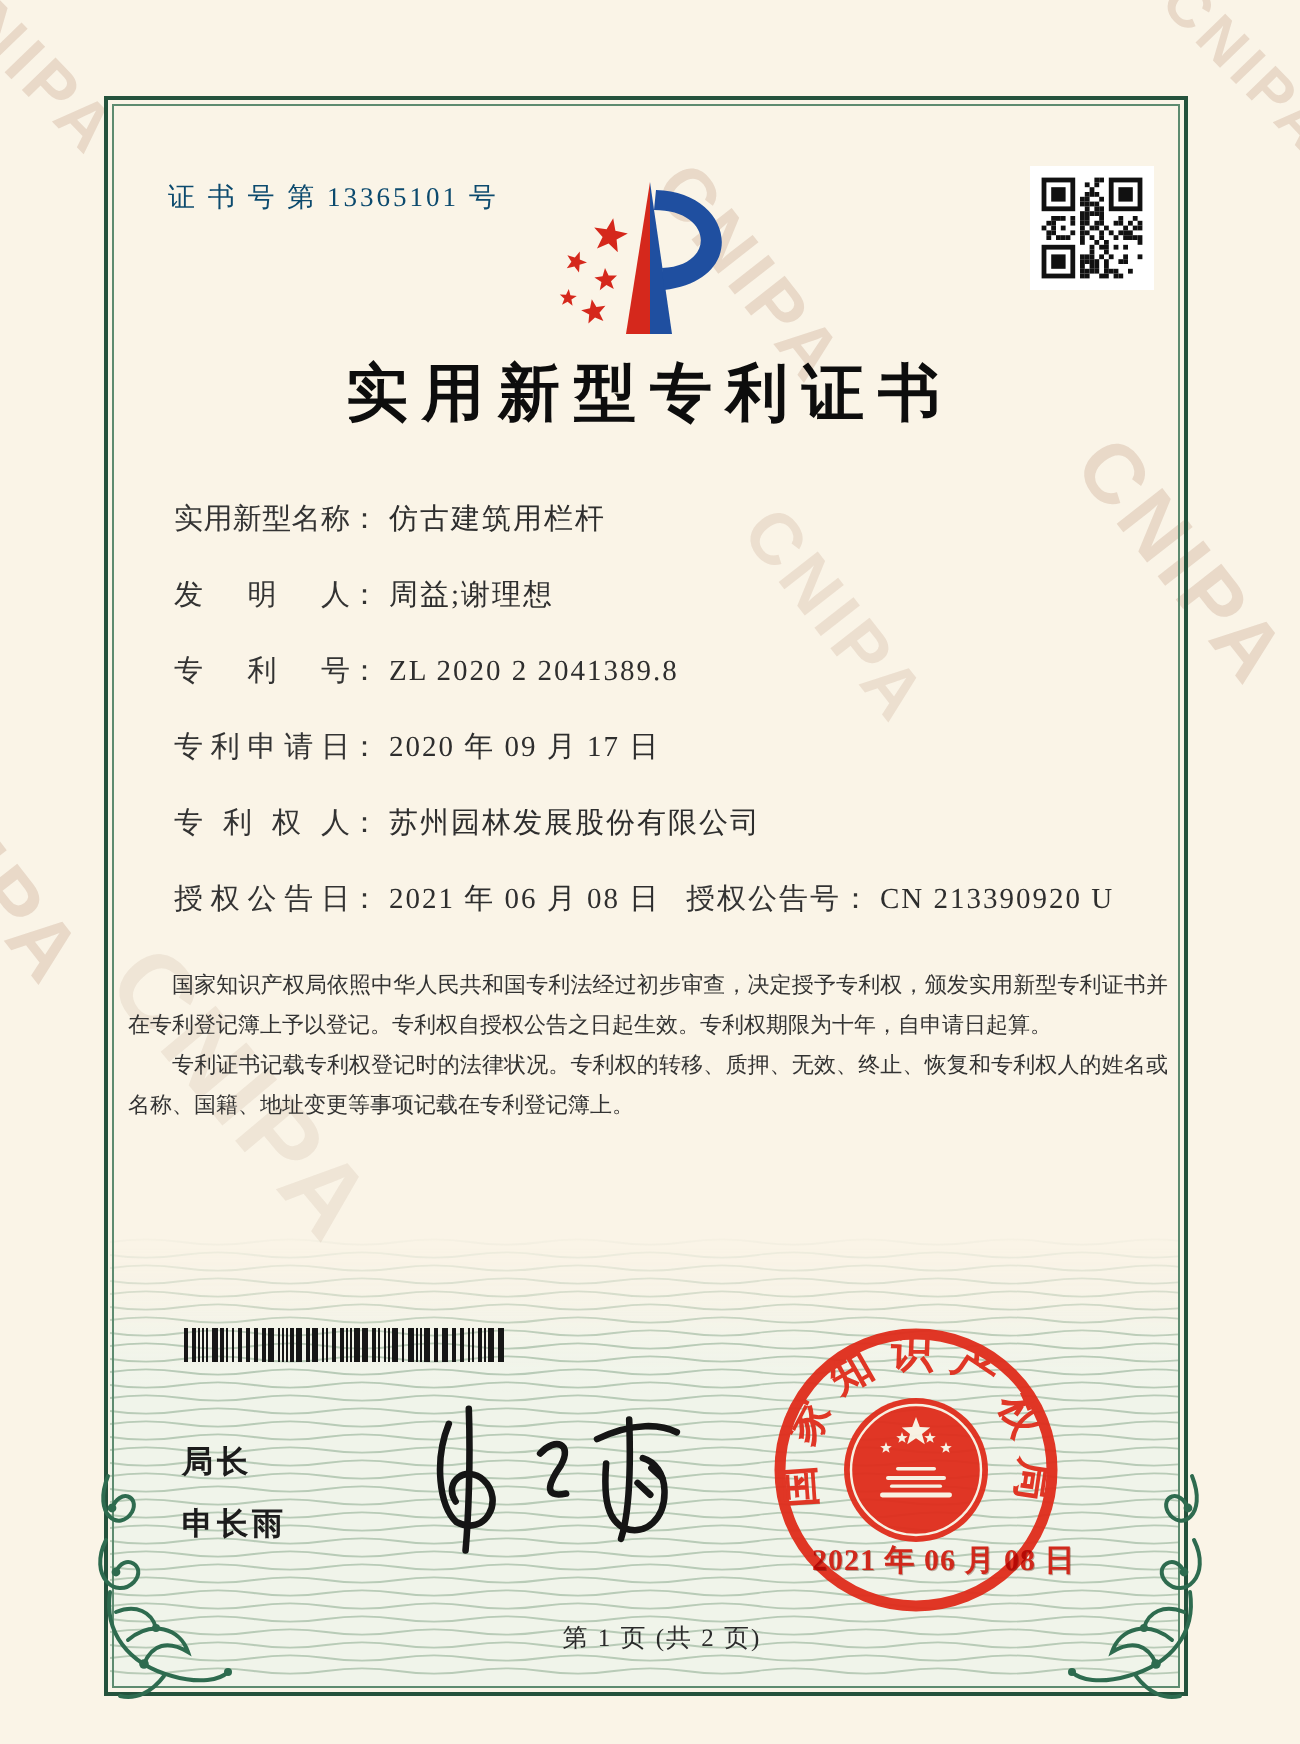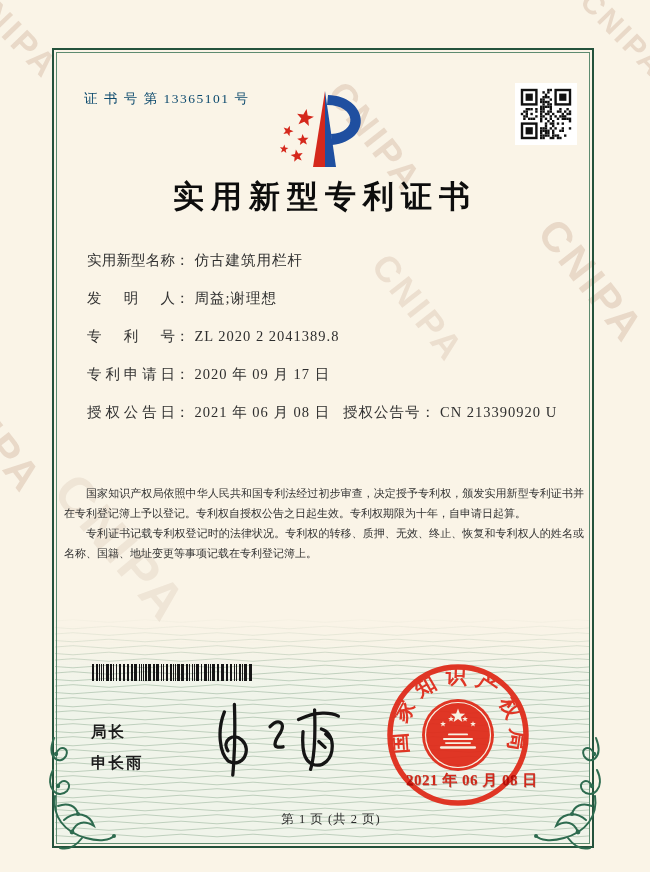--- a/index.html
+++ b/index.html
@@ -344,20 +344,23 @@
       <div class="frow">
         <span class="flabel">发明人</span><span class="fcolon">：</span><span class="fvalue">周益;谢理想</span>
       </div>
       <div class="frow">
         <span class="flabel">专利号</span><span class="fcolon">：</span><span class="fvalue">ZL 2020 2 2041389.8</span>
       </div>
       <div class="frow">
         <span class="flabel">专利申请日</span><span class="fcolon">：</span><span class="fvalue">2020 年 09 月 17 日</span>
       </div>
       <div class="frow">
+        <span class="flabel">专利权人</span><span class="fcolon">：</span><span class="fvalue">苏州园林发展股份有限公司</span>
+      </div>
+      <div class="frow">
         <span class="flabel">授权公告日</span><span class="fcolon">：</span><span class="fvalue">2021 年 06 月 08 日</span>
         <span class="fpair2">
           <span class="flabel2">授权公告号</span><span class="fcolon">：</span><span class="fvalue">CN 213390920 U</span>
         </span>
       </div>
     </div>
 
     <div class="body-text">
       <p>国家知识产权局依照中华人民共和国专利法经过初步审查，决定授予专利权，颁发实用新型专利证书并在专利登记簿上予以登记。专利权自授权公告之日起生效。专利权期限为十年，自申请日起算。</p>
       <p>专利证书记载专利权登记时的法律状况。专利权的转移、质押、无效、终止、恢复和专利权人的姓名或名称、国籍、地址变更等事项记载在专利登记簿上。</p>

